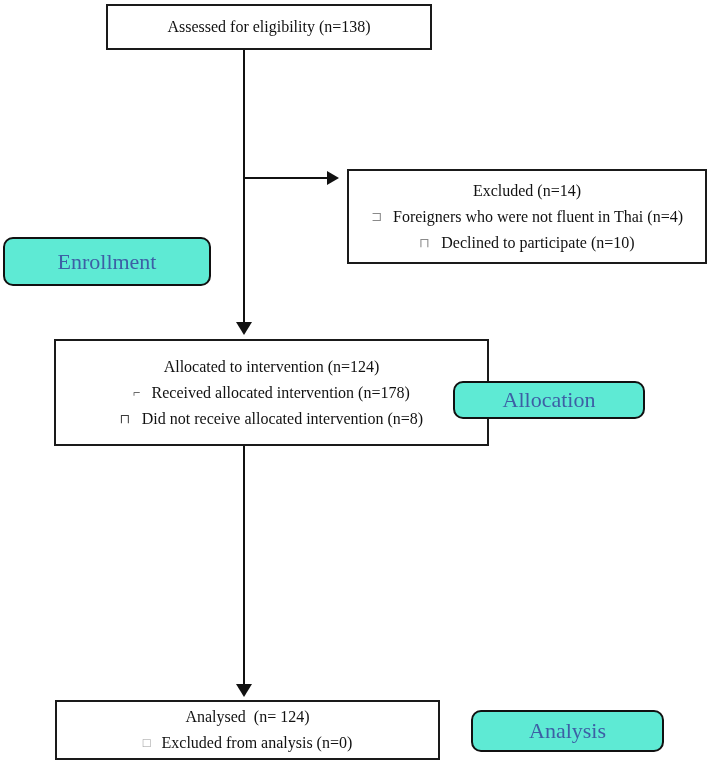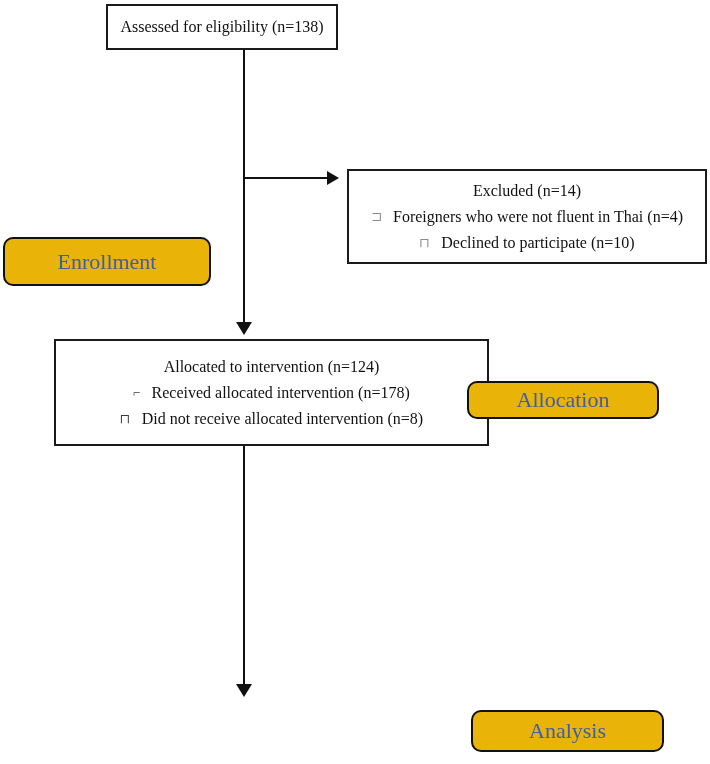--- a/index.html
+++ b/index.html
@@ -29,21 +29,21 @@
     display: inline-block;
     font-size: 13px;
     margin-right: 11px;
     vertical-align: 1px;
   }
   .bullet.gray  { color: #8a8a8a; }
   .bullet.dark  { color: #3a3a3a; }
   .bullet.light { color: #9a9a9a; }
   .stage-label {
     position: absolute;
-    background: #eab308;
+    background: #5eead4;
     border: 2px solid #111111;
     border-radius: 10px;
     box-sizing: border-box;
     display: flex;
     align-items: center;
     justify-content: center;
     color: #3d5fa5;
     font-size: 22px;
   }
   .vline {
@@ -69,21 +69,21 @@
     border-top: 7px solid transparent;
     border-bottom: 7px solid transparent;
     border-left: 12px solid #111111;
   }
 </style>
 </head>
 <body>
 
 <div id="canvas">
 
-  <div class="flow-box" style="left:106px; top:4px; width:232px; height:46px;">
+  <div class="flow-box" style="left:106px; top:4px; width:326px; height:46px;">
     <div class="line">Assessed for eligibility (n=138)</div>
   </div>
 
   <div class="vline" style="left:243px; top:50px; height:273px;"></div>
   <div class="arrowhead-down" style="left:236px; top:322px;"></div>
 
   <div class="hline" style="left:245px; top:177px; width:82px;"></div>
   <div class="arrowhead-right" style="left:327px; top:171px;"></div>
 
   <div class="flow-box" style="left:347px; top:133px; width:360px; height:95px;margin-top:36px;">
@@ -95,25 +95,29 @@
   <div class="stage-label" style="left:3px; top:237px; width:208px; height:49px;">
     <span>Enrollment</span>
   </div>
 
   <div class="flow-box" style="left:54px; top:339px; width:435px; height:107px;">
     <div class="line">Allocated to intervention (n=124)</div>
     <div class="line"><span class="bullet dark">⌐</span><span>Received allocated intervention (n=178)</span></div>
     <div class="line"><span class="bullet dark">⊓</span><span>Did not receive allocated intervention (n=8)</span></div>
   </div>
 
-  <div class="stage-label" style="left:467px; top:381px; width:192px; height:38px;">
+  <div class="stage-label" style="left:453px; top:381px; width:192px; height:38px;">
     <span>Allocation</span>
   </div>
 
   <div class="vline" style="left:243px; top:446px; height:239px;"></div>
   <div class="arrowhead-down" style="left:236px; top:684px;"></div>
 
+  <div class="flow-box" style="left:55px; top:700px; width:385px; height:60px;">
+    <div class="line">Analysed  (n= 124)</div>
+    <div class="line"><span class="bullet light">□</span><span>Excluded from analysis (n=0)</span></div>
+  </div>
 
   <div class="stage-label" style="left:471px; top:710px; width:193px; height:42px;">
     <span>Analysis</span>
   </div>
 
 </div>
 
 </body></html>

